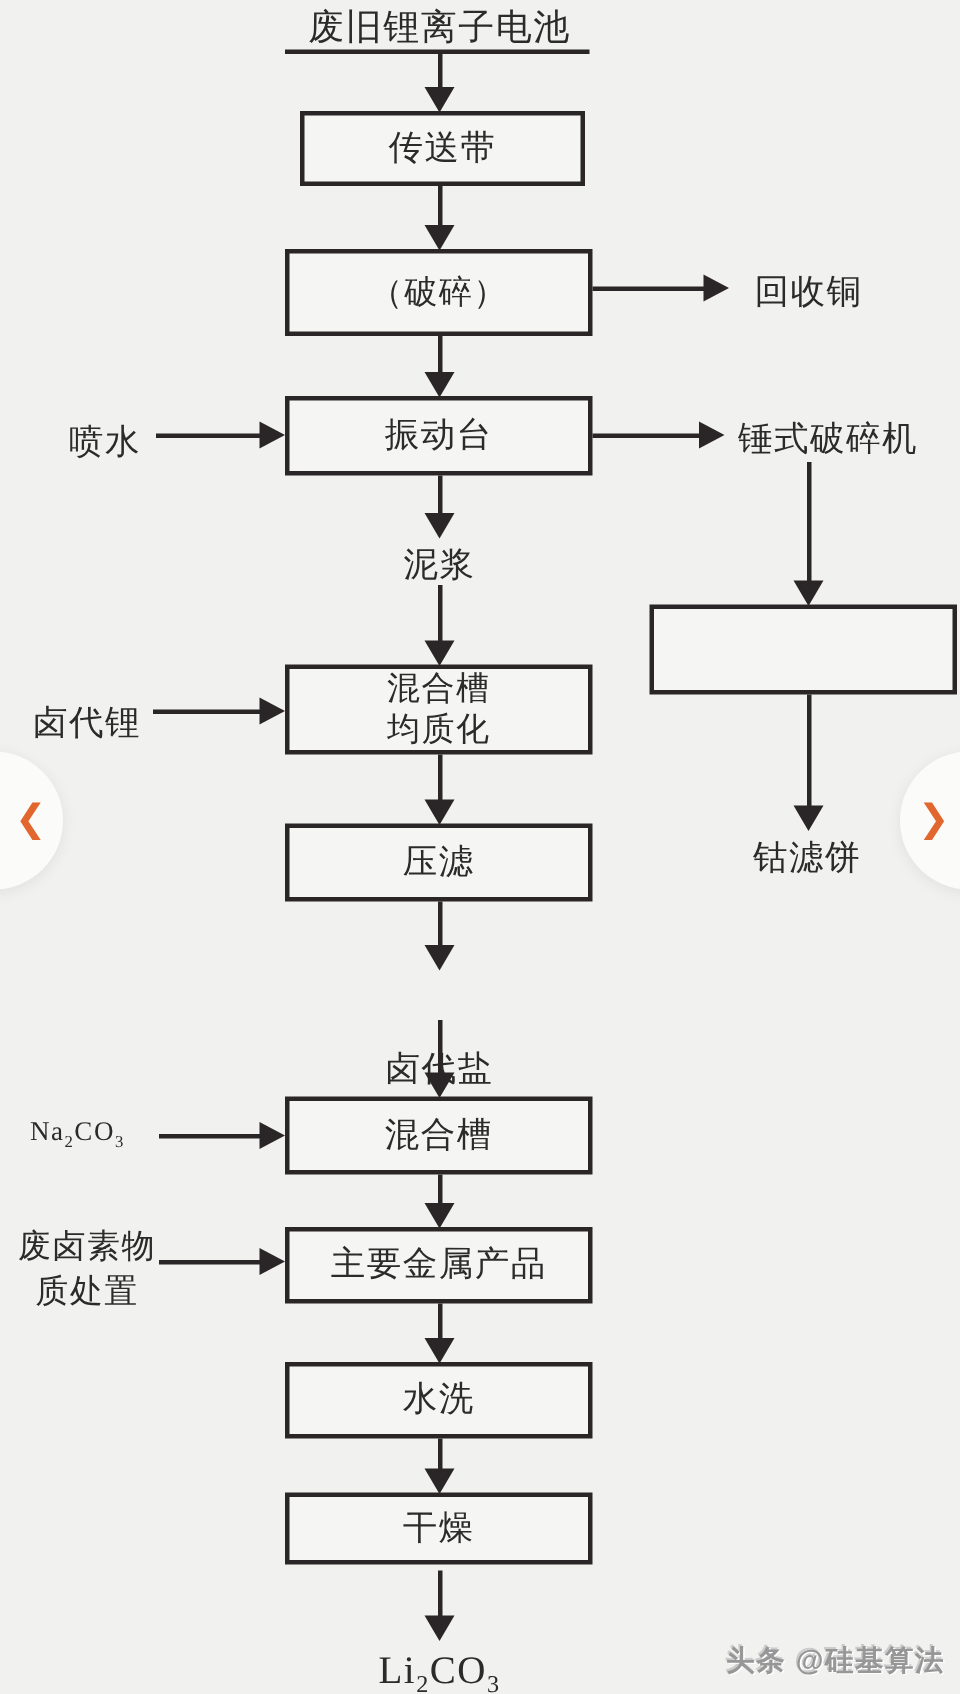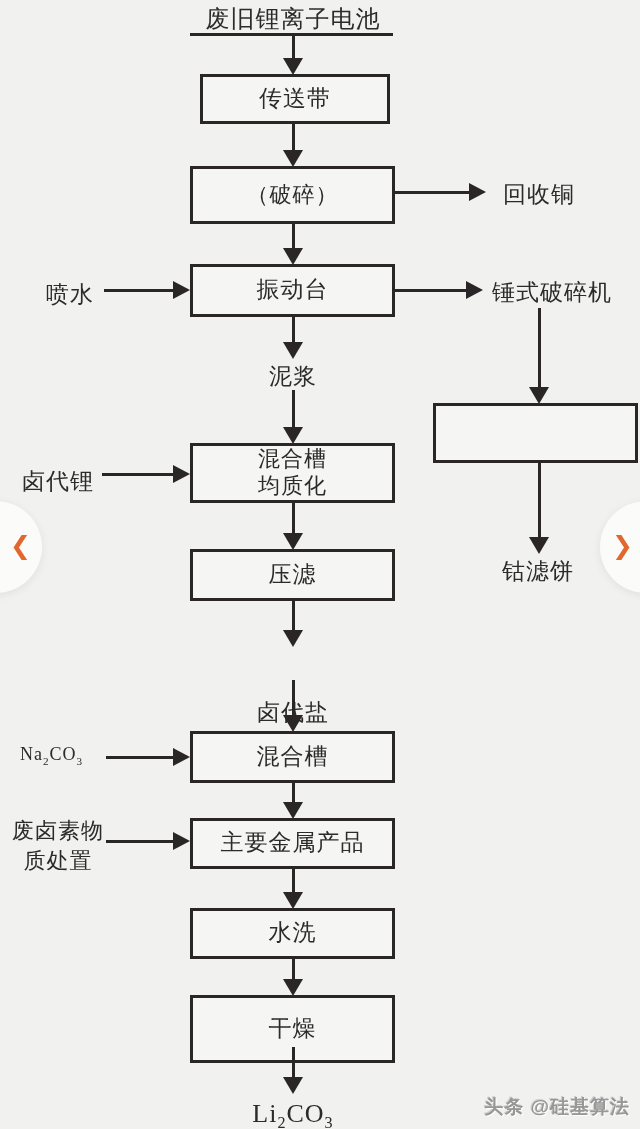--- a/index.html
+++ b/index.html
@@ -83,21 +83,21 @@
 </div>
 
 <div class="node" style="left:190px;top:818px;width:205px;height:51px;">
   <span>主要金属产品</span>
 </div>
 
 <div class="node" style="left:190px;top:908px;width:205px;height:51px;">
   <span>水洗</span>
 </div>
 
-<div class="node" style="left:190px;top:995px;width:205px;height:68px;font-family:Liberation Serif, serif;">
+<div class="node" style="left:190px;top:995px;width:205px;height:48px;font-family:Liberation Serif, serif;">
   <span>干燥</span>
 </div>
 
 <div class="node" style="left:433px;top:403px;width:205px;height:60px;font-size:22px;">
 </div>
 
 <div class="lbl center" style="left:193px;top:361px;width:200px;">泥浆</div>
 
 <div class="lbl center" style="left:193px;top:649px;width:200px;margin-top:48px;">卤代盐</div>
 

